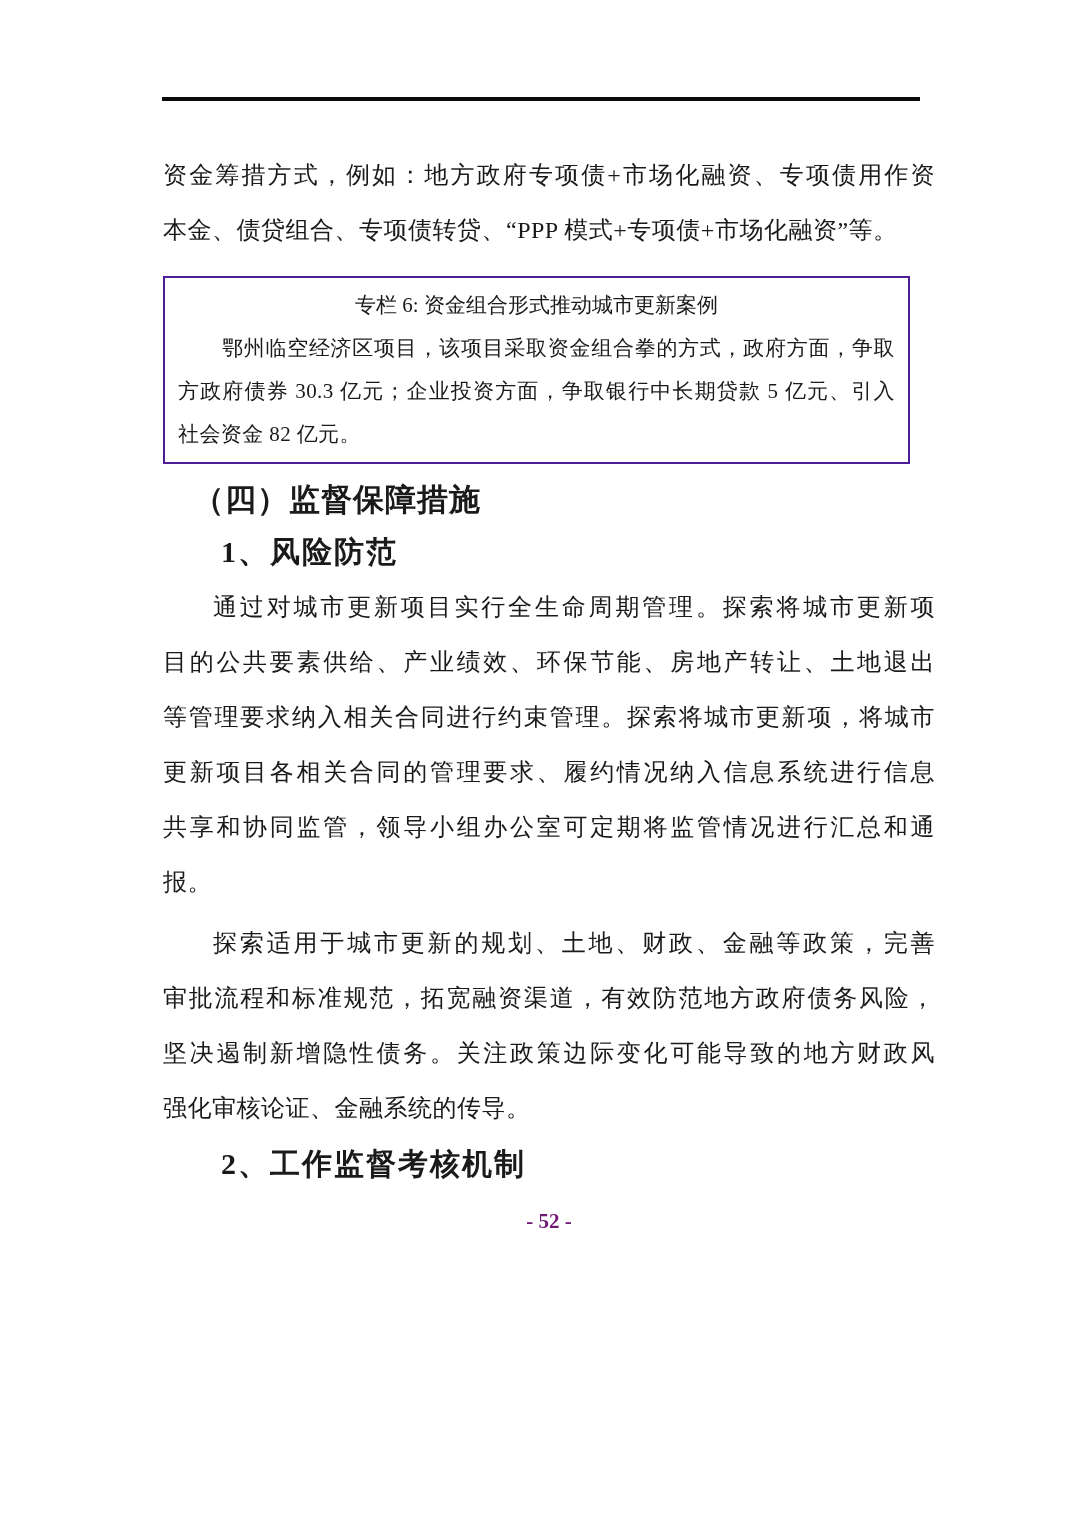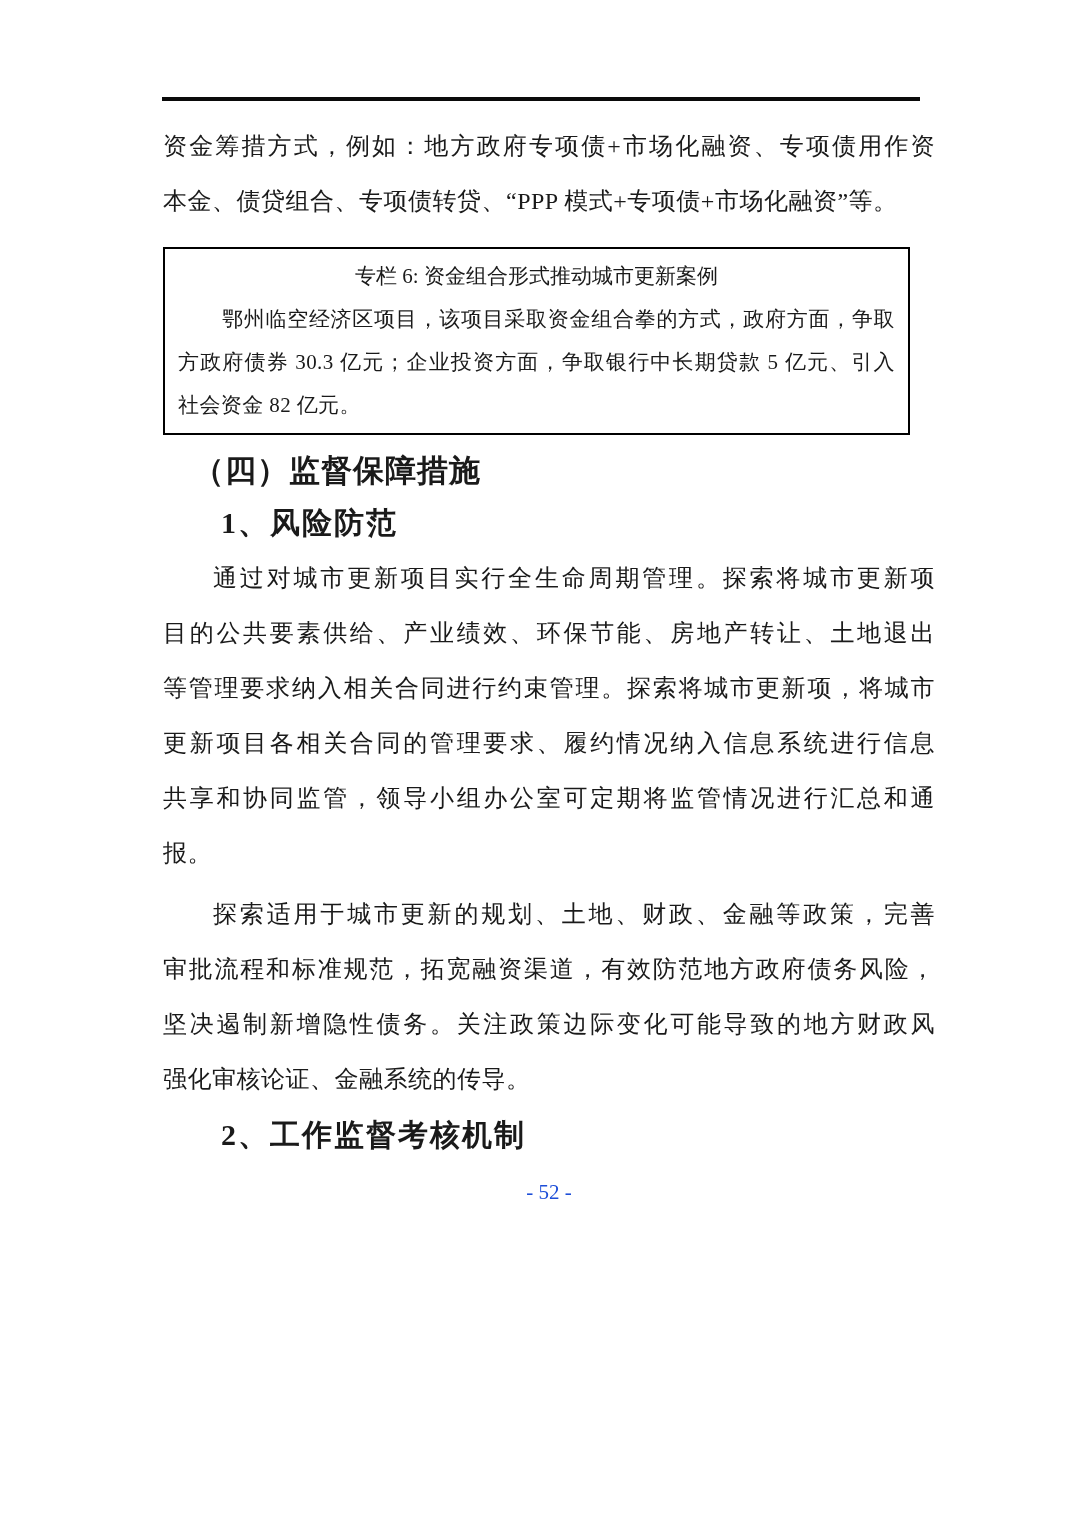--- a/index.html
+++ b/index.html
@@ -17,38 +17,38 @@
     position: absolute;
     left: 162px;
     top: 97px;
     width: 758px;
     height: 4px;
     background: #0a0a0a;
   }
   .content {
     position: absolute;
     left: 163px;
-    top: 119px;
+    top: 148px;
     width: 772px;
   }
   .line {
     font-size: 24px;
     line-height: 55px;
     text-align: justify;
     text-align-last: justify;
     letter-spacing: 0.5px;
     white-space: nowrap;
   }
   .line.last { text-align-last: left; }
   .line.indent { padding-left: 50px; }
 
   .callout-box {
     margin-top: 18px;
     width: 747px;
-    border: 2px solid #000000;
+    border: 2px solid #4c1d95;
     padding: 6px 13px 6px 13px;
     background: #ffffff;
   }
   .box-title {
     font-size: 21px;
     line-height: 43px;
     text-align: center;
     text-align-last: center;
     white-space: nowrap;
   }
@@ -83,21 +83,22 @@
 
   .para { margin-top: 0; }
   .para.spaced { margin-top: 6px; }
 
   .page-number {
     margin-top: 22px;
     font-size: 21px;
     line-height: 26px;
     text-align: center;
     text-align-last: center;
-    color: #1d4ed8;
+    color: #701a75;
+    font-weight: bold;
   }
 </style>
 </head>
 <body>
 
 <div class="page">
 
   <div class="header-rule"></div>
 
   <div class="content">

